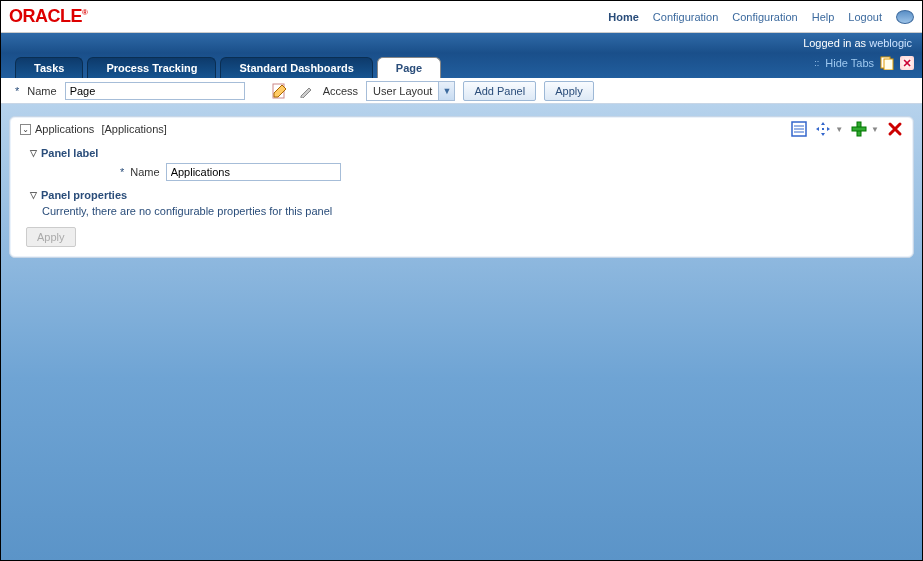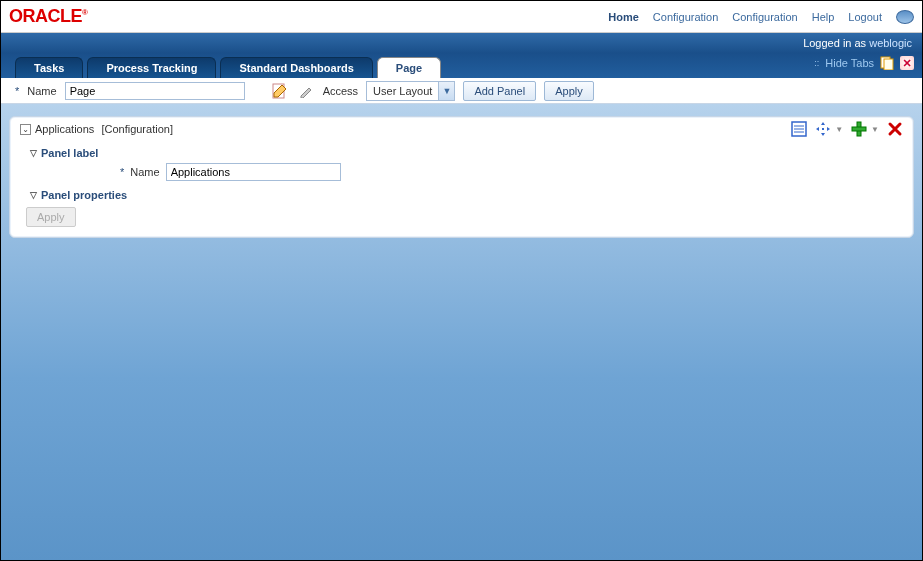--- a/index.html
+++ b/index.html
@@ -125,21 +125,21 @@
   <button class="btn">Apply</button>
 </div>
 
 <div class="main">
   <div class="panel-card">
     <div class="panel-head">
       <div class="panel-path">
         <span class="expand-icon">⌄</span>
         <span>Applications</span>
         &nbsp;
-        <span>[Configuration]</span>
+        <span>[Applications]</span>
       </div>
       <div class="panel-tools">
         <span class="tool-icon">
           <svg width="16" height="16">
               <rect x="1" y="1" width="14" height="14" fill="none" stroke="#36c" stroke-width="1.5"></rect>
               <line x1="3" y1="5" x2="13" y2="5" stroke="#36c"></line>
               <line x1="3" y1="8" x2="13" y2="8" stroke="#36c"></line>
               <line x1="3" y1="11" x2="13" y2="11" stroke="#36c"></line>
             </svg>
         </span>
@@ -172,18 +172,19 @@
     <div class="form-row">
       <span class="req">*</span>
       <label>Name</label>
       <input type="text" value="Applications" style="">
     </div>
 
     <div class="section-head">
       <span class="tri">▽</span>
       <span>Panel properties</span>
     </div>
+    <div class="note">Currently, there are no configurable properties for this panel</div>
 
     <div class="apply-bottom">
       <button class="btn disabled">Apply</button>
     </div>
   </div>
 </div>
 
 </body></html>

